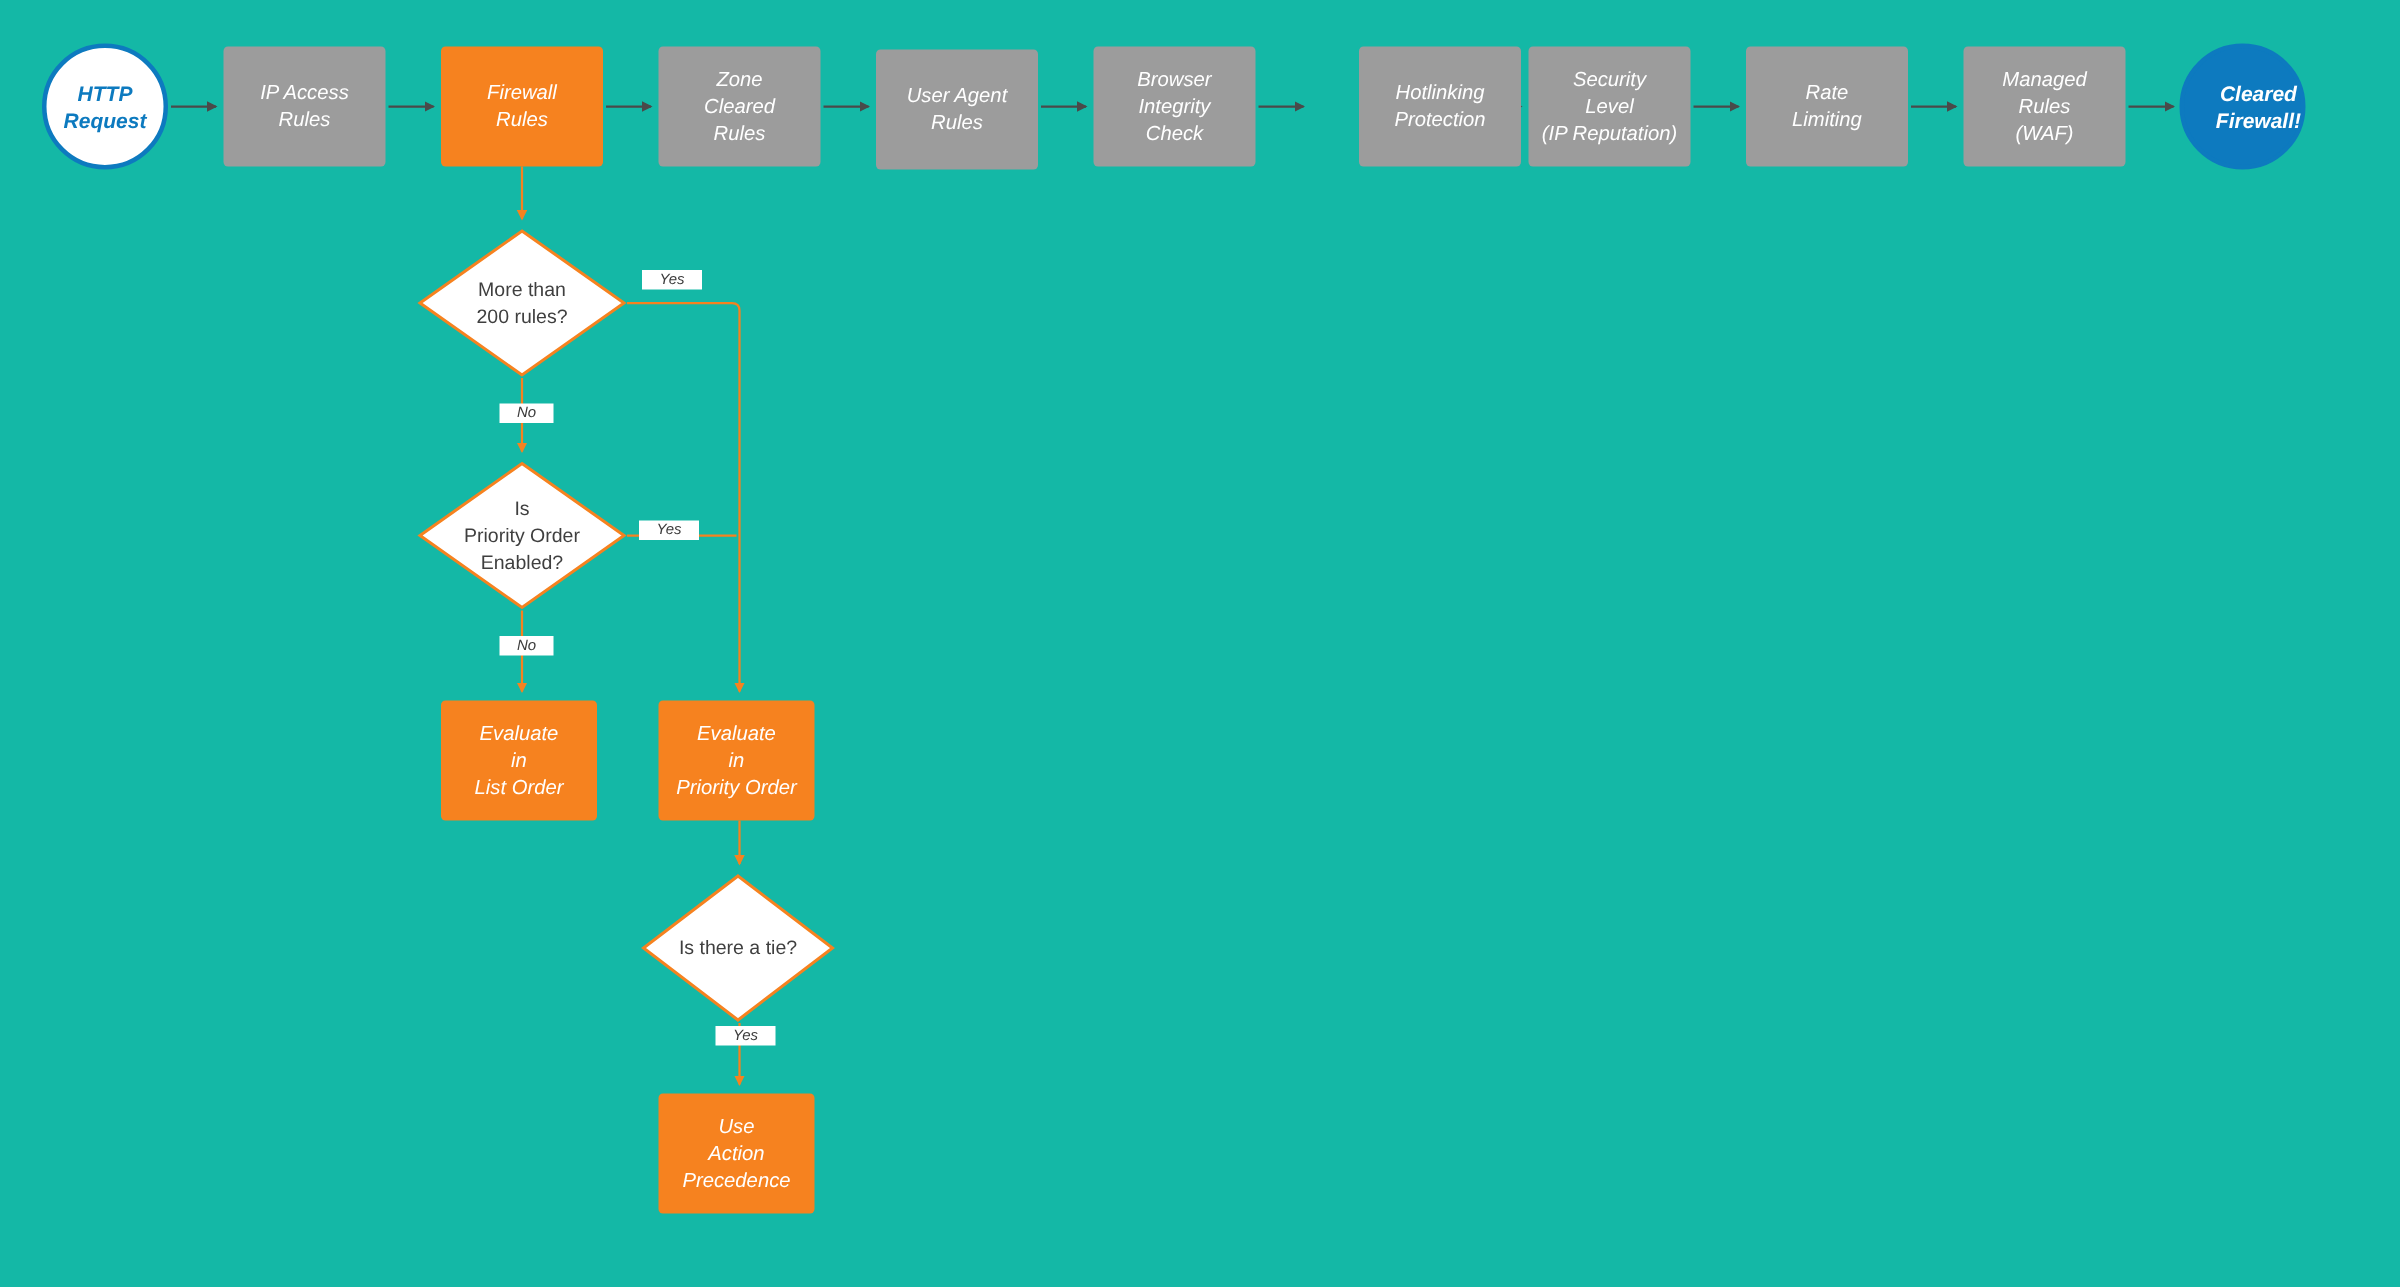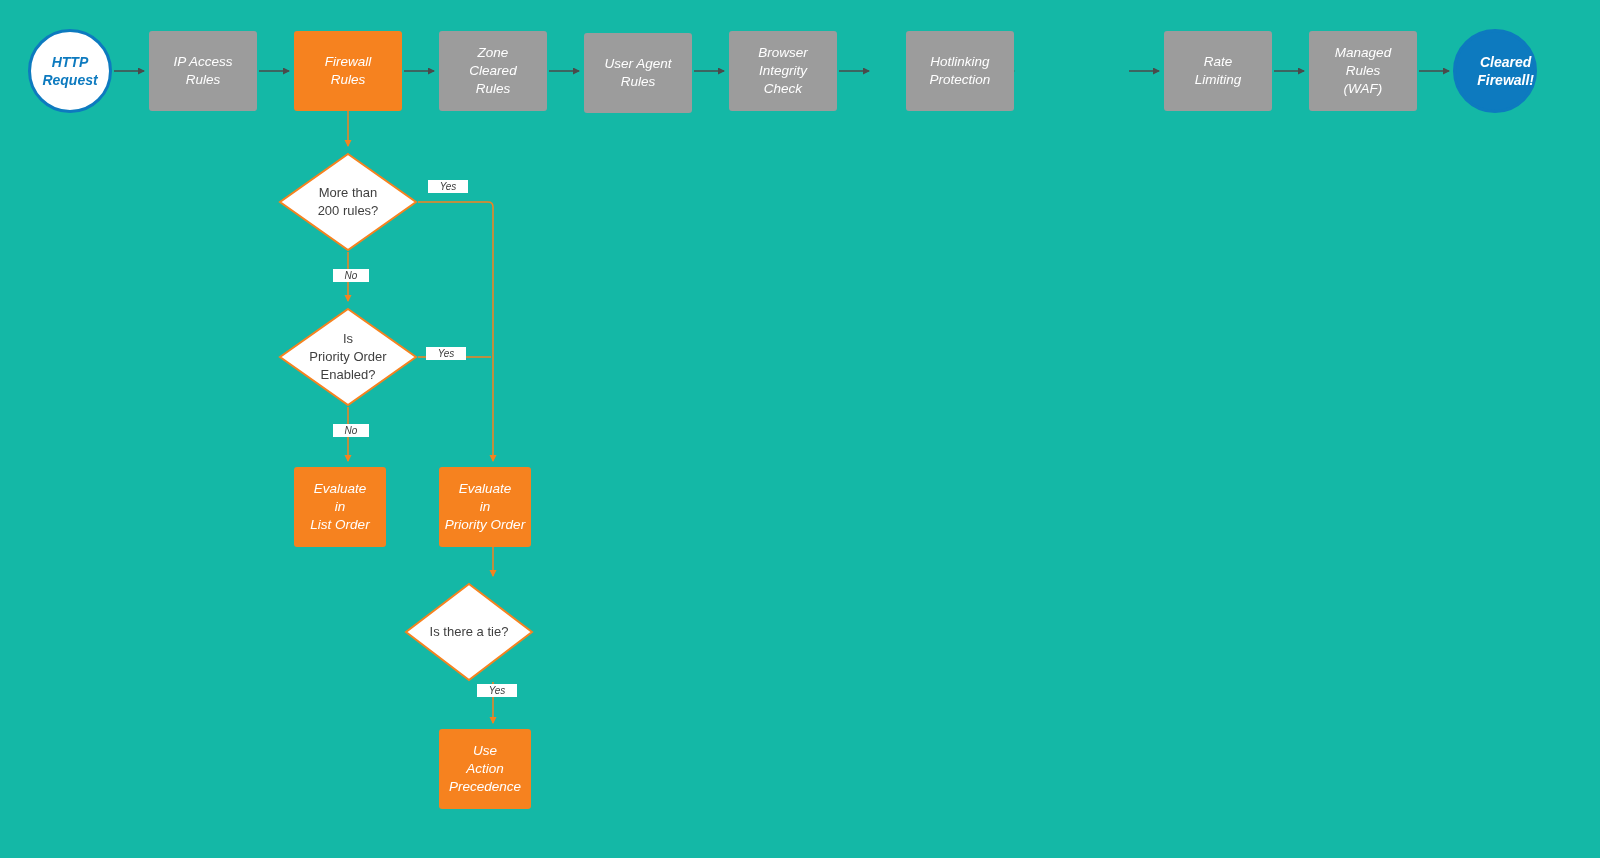--- a/index.html
+++ b/index.html
@@ -25,21 +25,21 @@
     font-style:italic;font-weight:bold;font-size:14px;line-height:1.3;white-space:pre-line;
   }
   .circle.start .circle-label{color:#0D7ABF;}
   .circle.end .circle-label{color:#ffffff;}
   .diamond{background:transparent;}
   .diamond svg{position:absolute;left:0;top:0;width:100%;height:100%;}
   .dlabel{
     position:relative;color:#3F3F3F;font-size:13px;line-height:1.4;
     text-align:center;white-space:pre-line;z-index:2;
   }
-  .obox{width:92px;height:80px;border-radius:3px;background:#F6821F;}
+  .obox{width:104px;height:80px;border-radius:3px;background:#F6821F;}
   .edge-label{
     position:absolute;z-index:3;background:#ffffff;color:#3B3B3B;
     font-style:italic;font-size:10px;text-align:center;padding:1px 4px;
   }
 </style>
 </head>
 <body>
 
 <div id="canvas">
 
@@ -97,20 +97,25 @@
   </div>
   <div class="node step gray" style="left:729px;top:31px;">
     <div class="step-label">Browser
 Integrity
 Check</div>
   </div>
   <div class="node step gray" style="left:874px;top:31px;margin-left:32px;">
     <div class="step-label">Hotlinking
 Protection</div>
   </div>
+  <div class="node step gray" style="left:1019px;top:31px;">
+    <div class="step-label">Security
+Level
+(IP Reputation)</div>
+  </div>
   <div class="node step gray" style="left:1164px;top:31px;">
     <div class="step-label">Rate
 Limiting</div>
   </div>
   <div class="node step gray" style="left:1309px;top:31px;">
     <div class="step-label">Managed
 Rules
 (WAF)</div>
   </div>
 
@@ -129,21 +134,21 @@
 
   <div class="node diamond" style="left:278px;top:307px;width:140px;height:100px;">
     <svg viewBox="0 0 140 100" preserveAspectRatio="none">
       <polygon points="70,2 138,50 70,98 2,50" fill="#ffffff" stroke="#F6821F" stroke-width="2"></polygon>
     </svg>
     <div class="dlabel">Is
 Priority Order
 Enabled?</div>
   </div>
 
-  <div class="node diamond" style="left:404px;top:582px;width:130px;height:100px;">
+  <div class="node diamond" style="left:427px;top:582px;width:130px;height:100px;">
     <svg viewBox="0 0 130 100" preserveAspectRatio="none">
       <polygon points="65,2 128,50 65,98 2,50" fill="#ffffff" stroke="#F6821F" stroke-width="2"></polygon>
     </svg>
     <div class="dlabel">Is there a tie?</div>
   </div>
 
   <div class="node obox" style="left:294px;top:467px;">
     <div class="step-label">Evaluate
 in
 List Order</div>

